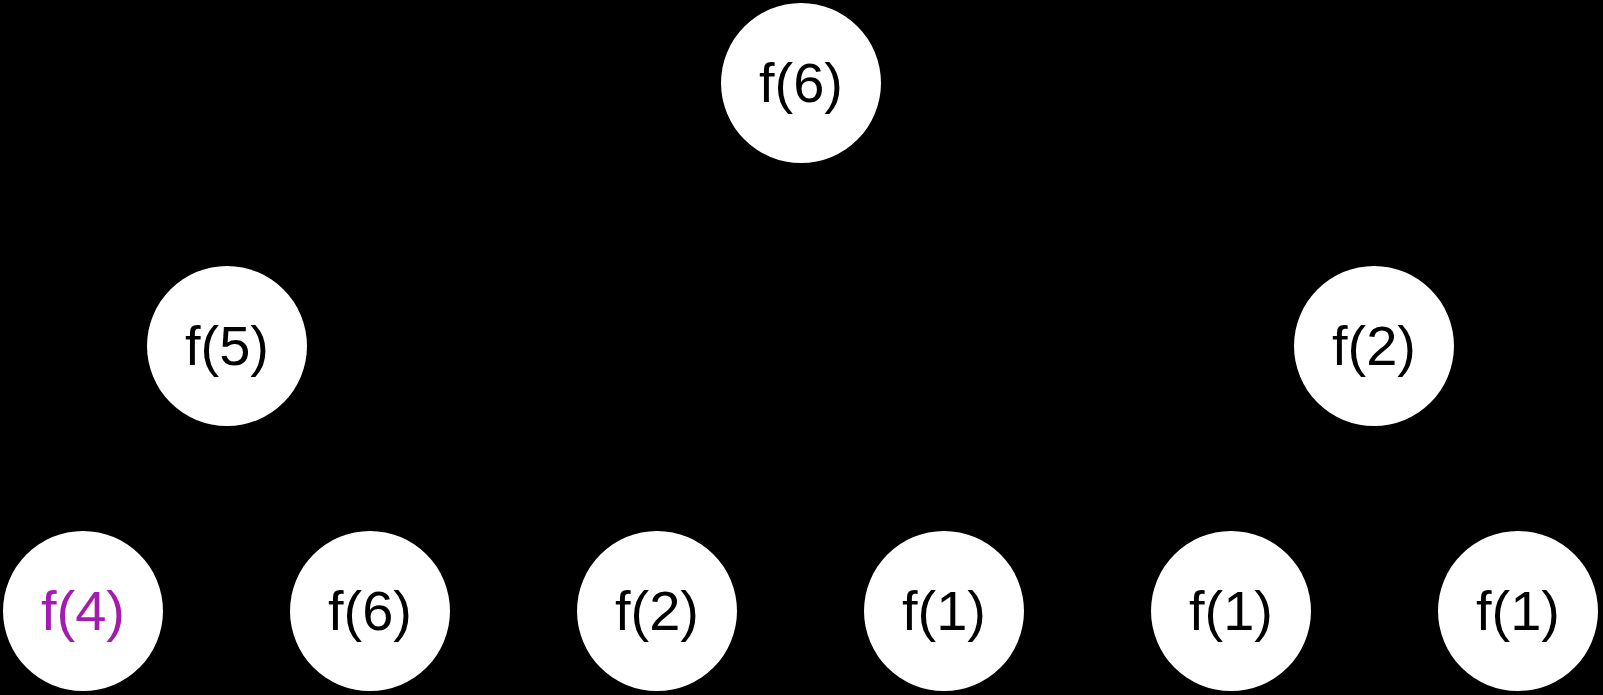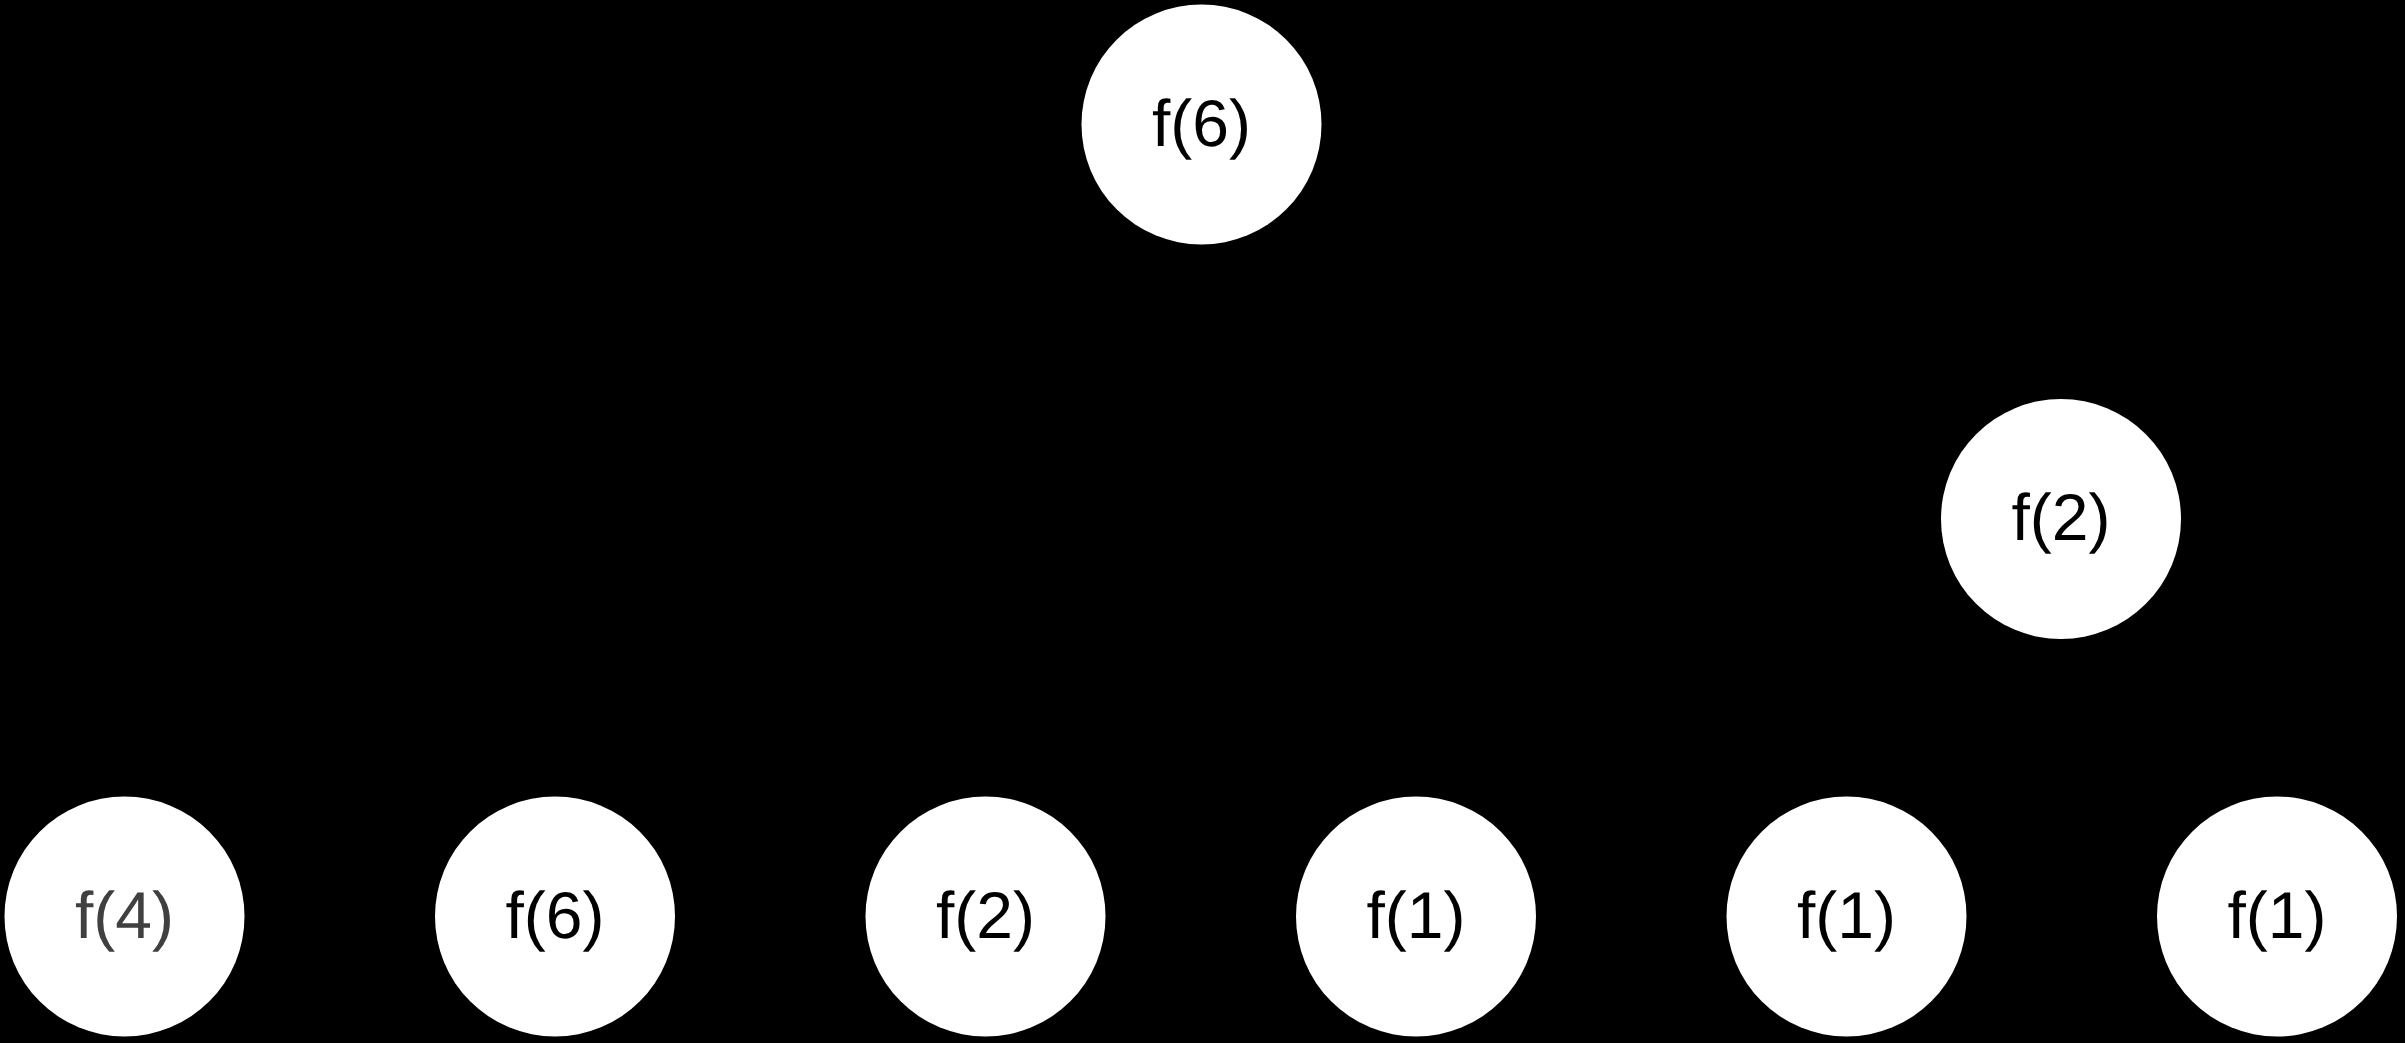--- a/index.html
+++ b/index.html
@@ -16,39 +16,42 @@
   }
   .node {
     position: absolute;
     border-radius: 50%;
     display: flex;
     align-items: center;
     justify-content: center;
     box-sizing: border-box;
   }
   .node-label {
-    font-size: 44px;
+    font-size: 56px;
     line-height: 1;
     letter-spacing: 0px;
     user-select: none;
     white-space: nowrap;
   }
 </style>
 </head>
 <body>
 
 <div id="stage" style="background: rgb(0, 0, 0);">
     <div class="node" style="left: 721px; top: 3px; width: 160px; height: 160px; background: rgb(255, 255, 255);">
       <span class="node-label" style="color: rgb(0, 0, 0);">f(6)</span>
     </div>
+    <div class="node" style="left: 147px; top: 266px; width: 160px; height: 160px; background: rgb(255, 255, 255);">
+      <span class="node-label" style="color: rgb(0, 0, 0);">f(5)</span>
+    </div>
     <div class="node" style="left: 1294px; top: 266px; width: 160px; height: 160px; background: rgb(255, 255, 255);">
       <span class="node-label" style="color: rgb(0, 0, 0);">f(2)</span>
     </div>
     <div class="node" style="left: 3px; top: 531px; width: 160px; height: 160px; background: rgb(255, 255, 255);">
-      <span class="node-label" style="color: #404040;">f(4)</span>
+      <span class="node-label" style="color: #a21caf;">f(4)</span>
     </div>
     <div class="node" style="left: 290px; top: 531px; width: 160px; height: 160px; background: rgb(255, 255, 255);">
       <span class="node-label" style="color: rgb(0, 0, 0);">f(6)</span>
     </div>
     <div class="node" style="left: 577px; top: 531px; width: 160px; height: 160px; background: rgb(255, 255, 255);">
       <span class="node-label" style="color: rgb(0, 0, 0);">f(2)</span>
     </div>
     <div class="node" style="left: 864px; top: 531px; width: 160px; height: 160px; background: rgb(255, 255, 255);">
       <span class="node-label" style="color: rgb(0, 0, 0);">f(1)</span>
     </div>

